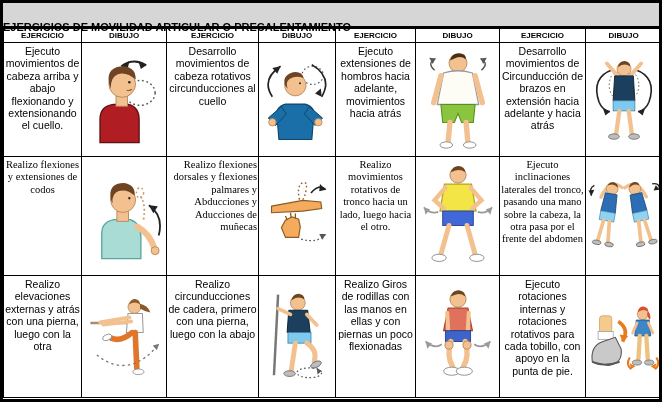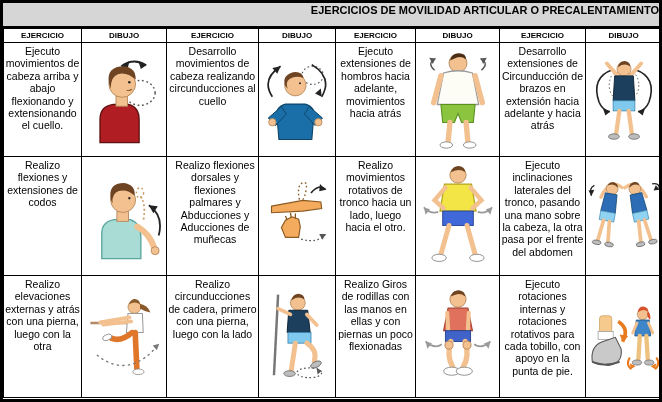--- a/index.html
+++ b/index.html
@@ -4,34 +4,34 @@
 <style>
   html,body{margin:0;padding:0;background:#fff;}
   .page{
     width:662px;height:402px;box-sizing:border-box;
     border:3px solid #000;background:#fff;
     font-family:"Liberation Sans","DejaVu Sans",sans-serif;
     overflow:hidden;
   }
   .title-block{
     height:25px;box-sizing:border-box;background:#d6d6d6;
-    border-bottom:2px solid #000;text-align:right;
-    font-weight:bold;font-size:11px;line-height:12px;padding-top:1px;
+    border-bottom:2px solid #000;text-align:left;
+    font-weight:bold;font-size:11px;line-height:12px;padding-top:18px;
   }
   table{width:100%;border-collapse:collapse;table-layout:fixed;}
   th,td{border:1px solid #000;box-sizing:border-box;overflow:hidden;}
   th{font-size:8px;font-weight:bold;text-align:center;padding:2px 0;background:#fff;}
   td.ex{
     font-size:10.5px;line-height:1.18;text-align:center;vertical-align:top;
     padding:2px 1px 0 1px;color:#000;
   }
-  td.ex.ta-left{text-align:center;padding-left:6px;}
+  td.ex.ta-left{text-align:right;padding-left:6px;}
   td.draw{padding:0;text-align:center;vertical-align:middle;background:#fff;}
   td.draw svg{display:block;margin:0 auto;}
-  tr.r1{height:114px;} tr.r2{height:119px;} tr.r3{height:122px;}
+  tr.r1{height:114px;} tr.r2{height:119px;font-family:Liberation Serif, serif;} tr.r3{height:122px;}
 </style>
 </head>
 <body>
 
 <div class="page">
 
   <div class="title-block">
     <div>EJERCICIOS DE MOVILIDAD ARTICULAR O PRECALENTAMIENTO</div>
   </div>
 
@@ -69,21 +69,21 @@
             <polygon points="70,11 61,6 64,15" fill="#222"></polygon>
             <polygon points="42,12 51,6 49,16" fill="#222"></polygon>
             <path d="M18 98 L18 72 Q18 57 33 55 L50 55 Q62 58 62 72 L62 98 Z" fill="#b01e23" stroke="#5d1010" stroke-width="1.5"></path>
             <rect x="36" y="46" width="13" height="11" fill="#f2c18f" stroke="#b5875a"></rect>
             <circle cx="43" cy="32" r="15" fill="#f2c18f" stroke="#b5875a"></circle>
             <path d="M28 31 Q25 12 45 12 Q59 14 58 27 Q48 18 38 21 Q30 24 30 37 Z" fill="#6e4423"></path>
             <circle cx="51" cy="30" r="1.4" fill="#222"></circle>
             <path d="M54 38 q-3 2 -6 1" fill="none" stroke="#8a5a2a" stroke-width="1.3"></path>
           </svg>
         </td>
-        <td class="ex">Desarrollo movimientos de cabeza realizando circunducciones al cuello</td>
+        <td class="ex">Desarrollo movimientos de cabeza rotativos circunducciones al cuello</td>
         <td class="draw">
           <svg width="74" height="106" viewBox="0 0 90 100">
             <ellipse cx="64" cy="20" rx="13" ry="11" fill="none" stroke="#555" stroke-width="1.4" stroke-dasharray="2 3"></ellipse>
             <path d="M15 46 Q1 25 25 9" fill="none" stroke="#222" stroke-width="2"></path>
             <polygon points="25,9 15,11 21,18" fill="#222"></polygon>
             <path d="M75 46 Q89 23 63 7" fill="none" stroke="#222" stroke-width="2"></path>
             <polygon points="75,46 74,36 67,42" fill="#222"></polygon>
             <path d="M23 98 L21 74 Q17 59 31 55 L55 55 Q69 59 65 74 L63 98 Z" fill="#1b6fa8" stroke="#0e4569" stroke-width="1.4"></path>
             <path d="M26 58 L10 72 L19 81 L32 67 Z" fill="#1b6fa8" stroke="#0e4569" stroke-width="1.2"></path>
             <path d="M60 58 L76 72 L67 81 L54 67 Z" fill="#1b6fa8" stroke="#0e4569" stroke-width="1.2"></path>
@@ -108,21 +108,21 @@
             <path d="M24 25 Q40 20 56 25 L63 60 L17 60 Z" fill="#fdfdf6" stroke="#9a9a9a" stroke-width="1.4"></path>
             <path d="M21 28 L13 58" stroke="#f2c18f" stroke-width="6" stroke-linecap="round" fill="none"></path>
             <path d="M59 28 L67 58" stroke="#f2c18f" stroke-width="6" stroke-linecap="round" fill="none"></path>
             <path d="M21 60 L59 60 L57 80 L44 80 L40 70 L36 80 L23 80 Z" fill="#8bc53f" stroke="#5a8f1f" stroke-width="1.2"></path>
             <path d="M31 80 L29 102" stroke="#f2c18f" stroke-width="6" stroke-linecap="round" fill="none"></path>
             <path d="M49 80 L51 102" stroke="#f2c18f" stroke-width="6" stroke-linecap="round" fill="none"></path>
             <ellipse cx="27" cy="105" rx="7" ry="3.5" fill="#fff" stroke="#888"></ellipse>
             <ellipse cx="53" cy="105" rx="7" ry="3.5" fill="#fff" stroke="#888"></ellipse>
           </svg>
         </td>
-        <td class="ex">Desarrollo extensiones de Circunducción de brazos en extensión hacia adelante y hacia atrás</td>
+        <td class="ex">Desarrollo movimientos de Circunducción de brazos en extensión hacia adelante y hacia atrás</td>
         <td class="draw">
           <svg width="70" height="106" viewBox="0 0 90 110">
             <path d="M30 16 Q2 26 13 58 Q17 68 27 70" fill="none" stroke="#222" stroke-width="2"></path>
             <polygon points="27,70 18,66 21,75" fill="#222"></polygon>
             <path d="M60 16 Q88 26 77 58 Q73 68 63 70" fill="none" stroke="#222" stroke-width="2"></path>
             <polygon points="63,70 72,66 69,75" fill="#222"></polygon>
             <ellipse cx="35" cy="36" rx="9" ry="16" fill="none" stroke="#555" stroke-width="1.2" stroke-dasharray="2 3"></ellipse>
             <ellipse cx="55" cy="36" rx="9" ry="16" fill="none" stroke="#555" stroke-width="1.2" stroke-dasharray="2 3"></ellipse>
             <path d="M37 24 L23 8" stroke="#f2c18f" stroke-width="5" stroke-linecap="round" fill="none"></path>
             <path d="M53 24 L67 8" stroke="#f2c18f" stroke-width="5" stroke-linecap="round" fill="none"></path>
@@ -232,21 +232,21 @@
             <path d="M57 33 L20 39" stroke="#f2c18f" stroke-width="4.5" stroke-linecap="round" fill="none"></path>
             <path d="M59 38 L24 42" stroke="#f2c18f" stroke-width="4.5" stroke-linecap="round" fill="none"></path>
             <path d="M64 52 L66 96" stroke="#e0762a" stroke-width="7" stroke-linecap="round" fill="none"></path>
             <path d="M60 52 Q46 64 34 59" stroke="#e0762a" stroke-width="7" stroke-linecap="round" fill="none"></path>
             <ellipse cx="68" cy="101" rx="7" ry="3.5" fill="#fff" stroke="#888"></ellipse>
             <ellipse cx="29" cy="58" rx="6" ry="3.5" fill="#fff" stroke="#888" transform="rotate(-20 29 58)"></ellipse>
             <path d="M16 80 Q56 112 94 66" fill="none" stroke="#777" stroke-width="1.6" stroke-dasharray="3 4"></path>
             <polygon points="94,66 86,68 91,74" fill="#777"></polygon>
           </svg>
         </td>
-        <td class="ex">Realizo circunducciones de cadera, primero con una pierna, luego con la lado</td>
+        <td class="ex">Realizo circunducciones de cadera, primero con una pierna, luego con la abajo</td>
         <td class="draw">
           <svg width="74" height="114" viewBox="0 0 90 115">
             <line x1="22" y1="6" x2="17" y2="104" stroke="#777" stroke-width="3"></line>
             <circle cx="46" cy="16" r="9" fill="#f2c18f" stroke="#b5875a"></circle>
             <path d="M38 13 Q40 5 47 5 Q54 6 54 12 Q49 8 43 10 Z" fill="#6e4423"></path>
             <path d="M35 25 L58 25 L61 52 L33 52 Z" fill="#1c3f5e" stroke="#0d2234" stroke-width="1.2"></path>
             <path d="M37 30 L22 23" stroke="#f2c18f" stroke-width="4.5" stroke-linecap="round" fill="none"></path>
             <path d="M57 30 L69 43" stroke="#f2c18f" stroke-width="4.5" stroke-linecap="round" fill="none"></path>
             <rect x="34" y="52" width="28" height="13" fill="#7fc8ee" stroke="#3b84ad"></rect>
             <path d="M43 65 L38 98" stroke="#f2c18f" stroke-width="6" stroke-linecap="round" fill="none"></path>

